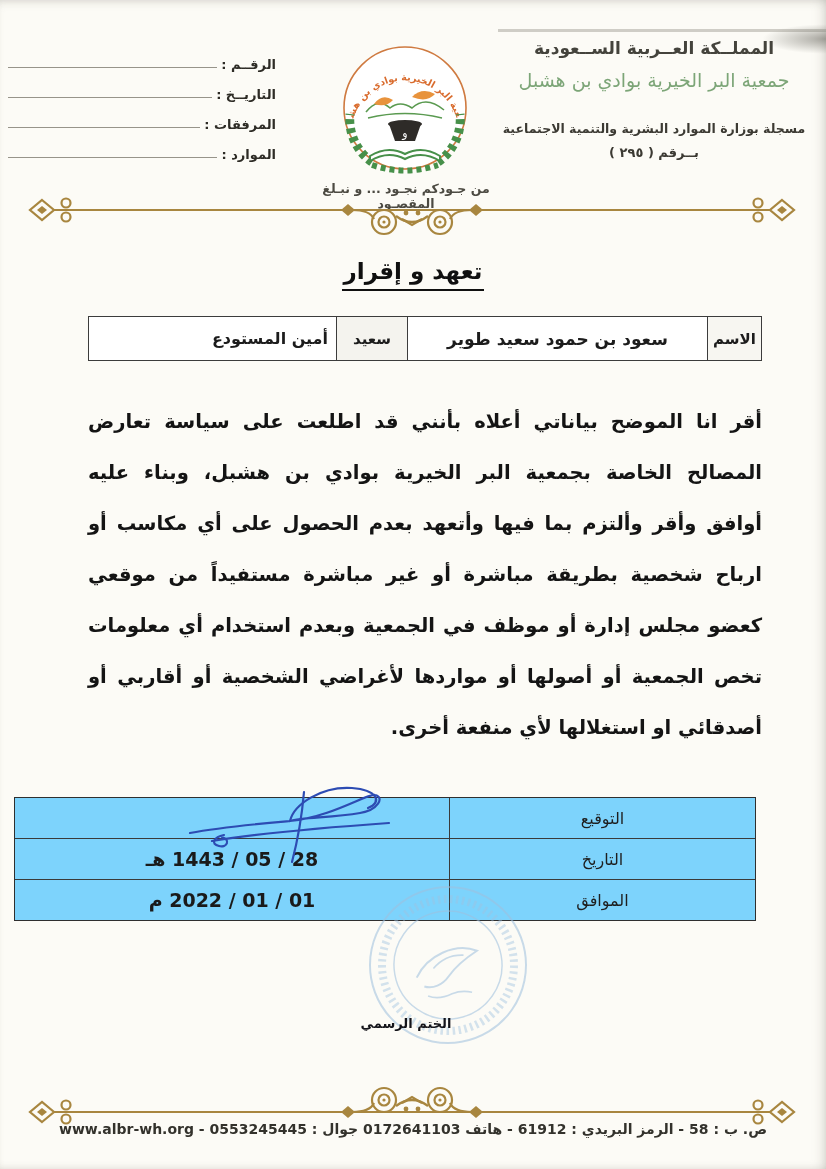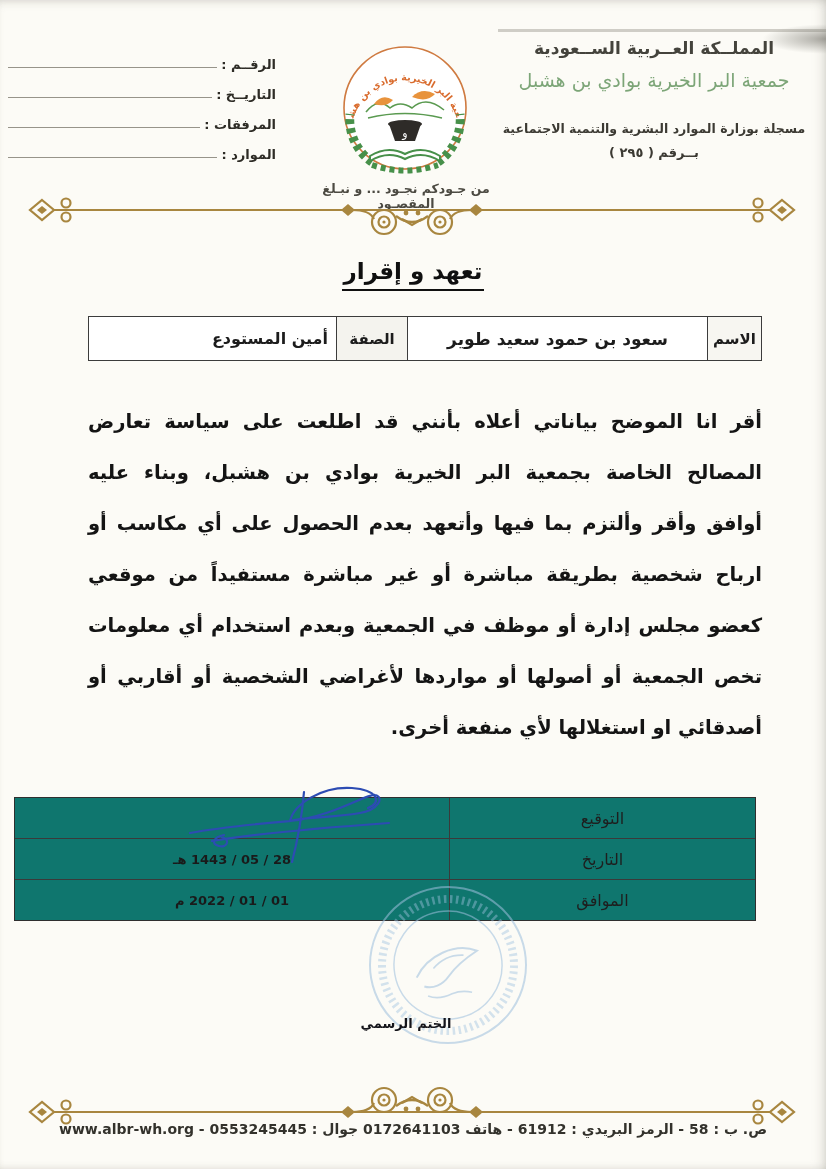--- a/index.html
+++ b/index.html
@@ -50,27 +50,27 @@
     font-size:15px;font-weight:bold;background:#f4f3ee;}
   .c-role-value{flex:1;justify-content:flex-start;padding-right:8px;
     font-size:16px;font-weight:bold;}
   
   .body-text{position:absolute;left:88px;top:396px;width:674px;}
   .body-line{font-size:19.5px;font-weight:bold;color:#141414;height:51px;line-height:51px;
     white-space:nowrap;text-align:justify;text-align-last:justify;}
   .body-line.last{text-align-last:right;}
   
   .sign-table{position:absolute;left:14px;top:797px;width:742px;
-    border:1.6px solid #2f2f2f;background:#0f766e;box-sizing:border-box;z-index:2;}
+    border:1.6px solid #2f2f2f;background:#7dd3fc;box-sizing:border-box;z-index:2;}
   .sig-row{display:flex;height:40px;}
   .sig-row + .sig-row{border-top:1.2px solid #3a3a3a;}
   .sig-label{width:306px;border-left:1.2px solid #3a3a3a;display:flex;align-items:center;
     justify-content:center;font-size:16px;color:#1e1e1e;box-sizing:border-box;}
   .sig-value{flex:1;display:flex;align-items:center;justify-content:center;
-    font-size:13px;font-weight:bold;color:#1a1a1a;}
+    font-size:19px;font-weight:bold;color:#1a1a1a;}
   .signature-svg{position:absolute;left:182px;top:779px;width:218px;height:88px;z-index:5;}
   
   .stamp{position:absolute;left:363px;top:880px;width:170px;height:170px;opacity:.55;z-index:4;
     transform:rotate(-10deg);pointer-events:none;}
   .seal-label{position:absolute;left:357px;top:1016px;width:98px;text-align:center;
     font-size:13px;font-weight:bold;color:#14141a;z-index:6;}
   
   .footer-contact{position:absolute;left:0;top:1121px;width:100%;text-align:center;
     font-size:14px;font-weight:bold;color:#33322c;}
   svg{display:block;}
@@ -166,21 +166,21 @@
       </svg>
   </div>
 
   <div class="doc-title">
     <span>تعهد و إقرار</span>
   </div>
 
   <div class="info-table">
     <div class="cell c-name-label">الاسم</div>
     <div class="cell c-name-value">سعود بن حمود سعيد طوير</div>
-    <div class="cell c-role-label">الصفة</div>
+    <div class="cell c-role-label">سعيد</div>
     <div class="cell c-role-value">أمين المستودع</div>
   </div>
 
   <div class="body-text">
     <div class="body-line">أقر انا الموضح بياناتي أعلاه بأنني قد اطلعت على سياسة تعارض</div>
     <div class="body-line">المصالح الخاصة بجمعية البر الخيرية بوادي بن هشبل، وبناء عليه</div>
     <div class="body-line">أوافق وأقر وألتزم بما فيها وأتعهد بعدم الحصول على أي مكاسب أو</div>
     <div class="body-line">ارباح شخصية بطريقة مباشرة أو غير مباشرة مستفيداً من موقعي</div>
     <div class="body-line">كعضو مجلس إدارة أو موظف في الجمعية وبعدم استخدام أي معلومات</div>
     <div class="body-line">تخص الجمعية أو أصولها أو مواردها لأغراضي الشخصية أو أقاربي أو</div>

